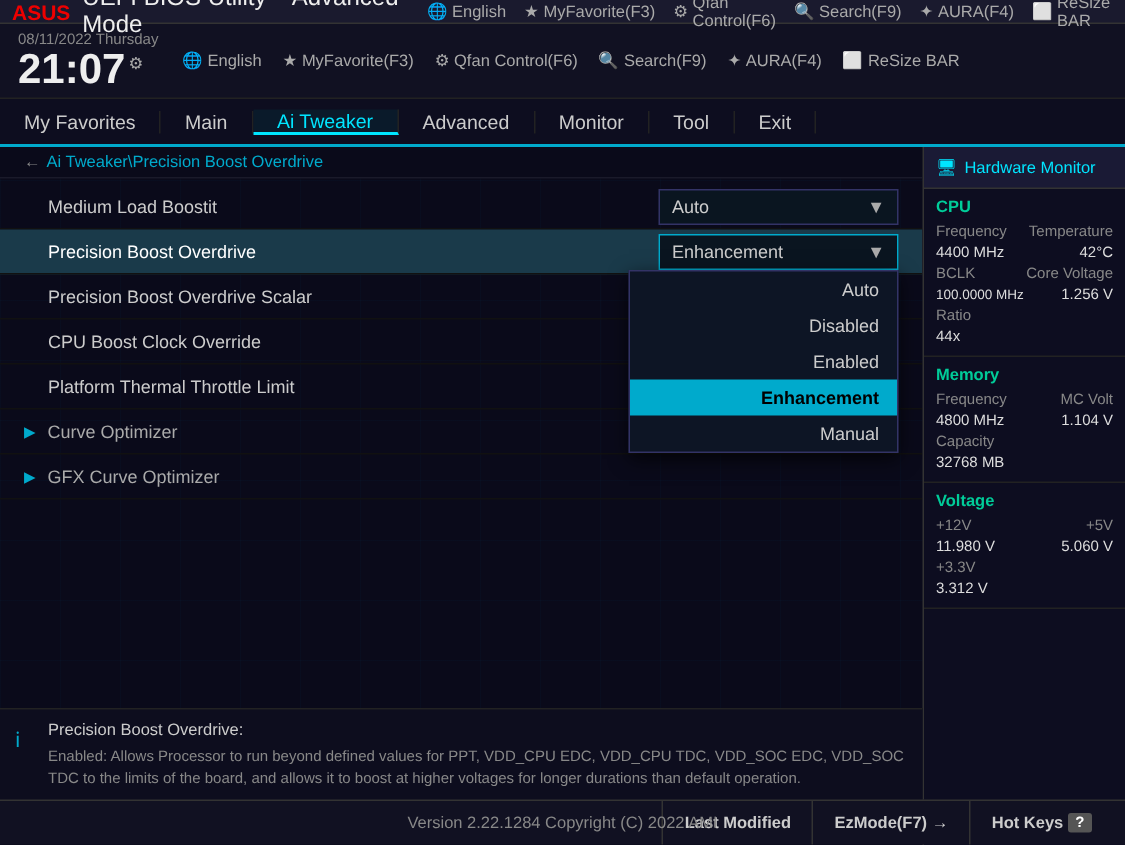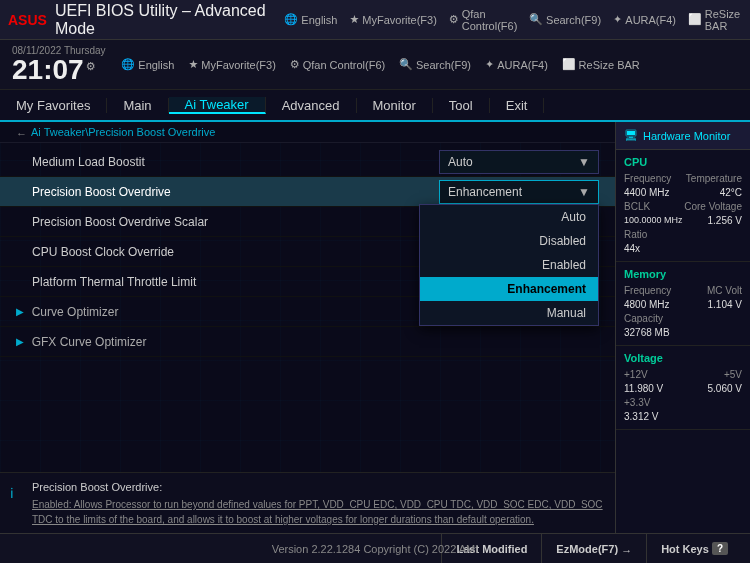--- a/index.html
+++ b/index.html
@@ -12,21 +12,21 @@
       font-size: 12px;
       overflow: hidden;
       position: relative;
     }
 
     
     .top-bar {
       background: #1a1a2e;
       display: flex;
       align-items: center;
-      height: 40px;
+      height: 16px;
       padding: 0 8px;
       border-bottom: 1px solid #333;
     }
     .asus-logo {
       color: #e00;
       font-weight: bold;
       font-size: 14px;
       margin-right: 8px;
     }
     .title-text {
@@ -242,21 +242,21 @@
       min-height: 60px;
     }
     .info-icon {
       position: absolute;
       left: 10px;
       top: 10px;
       color: #00aacc;
       font-size: 14px;
     }
     .info-title { color: #ccc; font-size: 11px; margin-bottom: 2px; }
-    .info-text { color: #888; font-size: 10px; text-decoration: underline; }
+    .info-text { color: #888; font-size: 10px; }
 
     
     .status-bar {
       position: absolute;
       bottom: 0;
       left: 0;
       right: 0;
       height: 30px;
       background: #111122;
       border-top: 1px solid #333;

